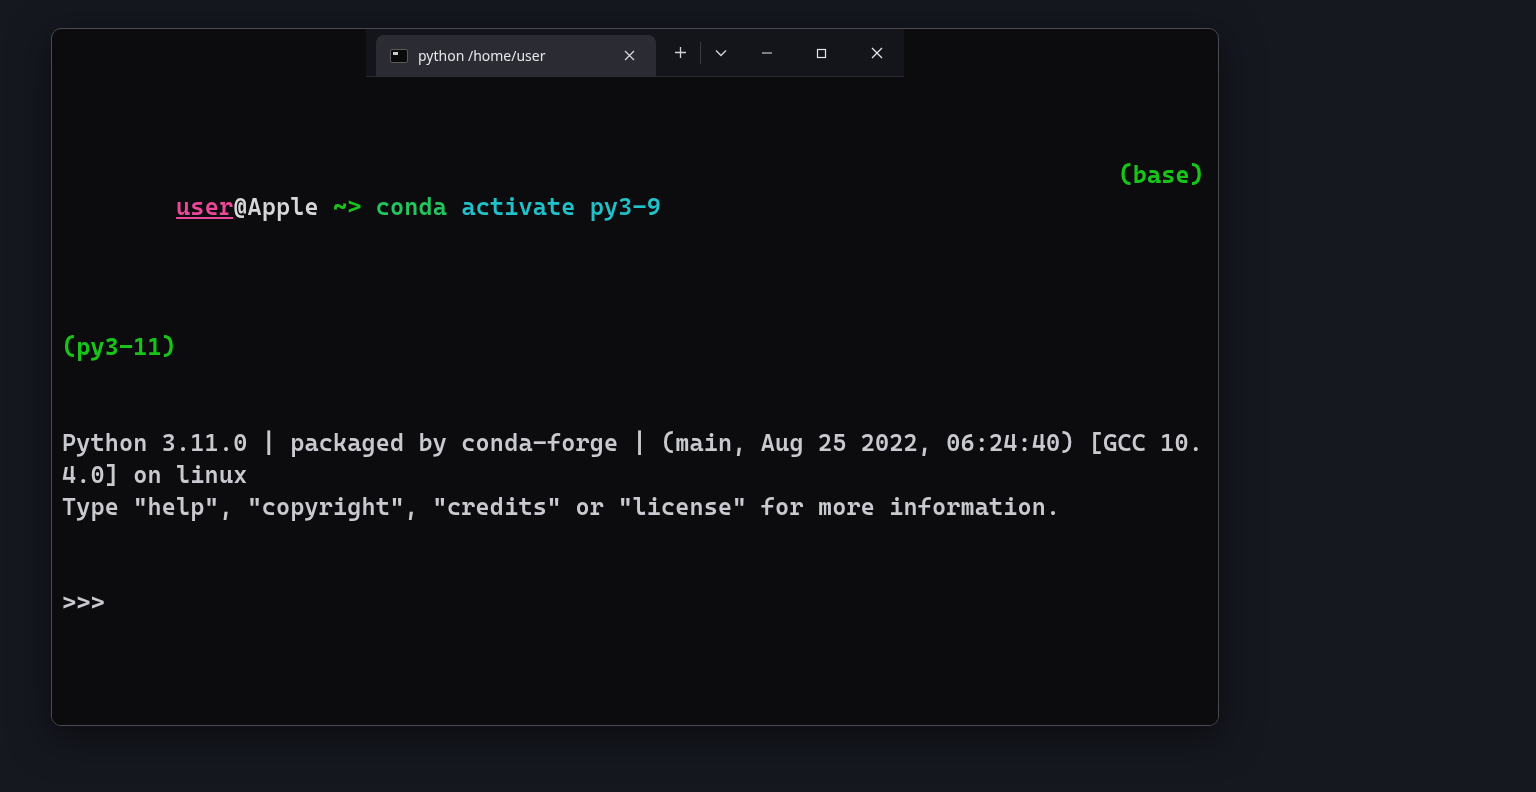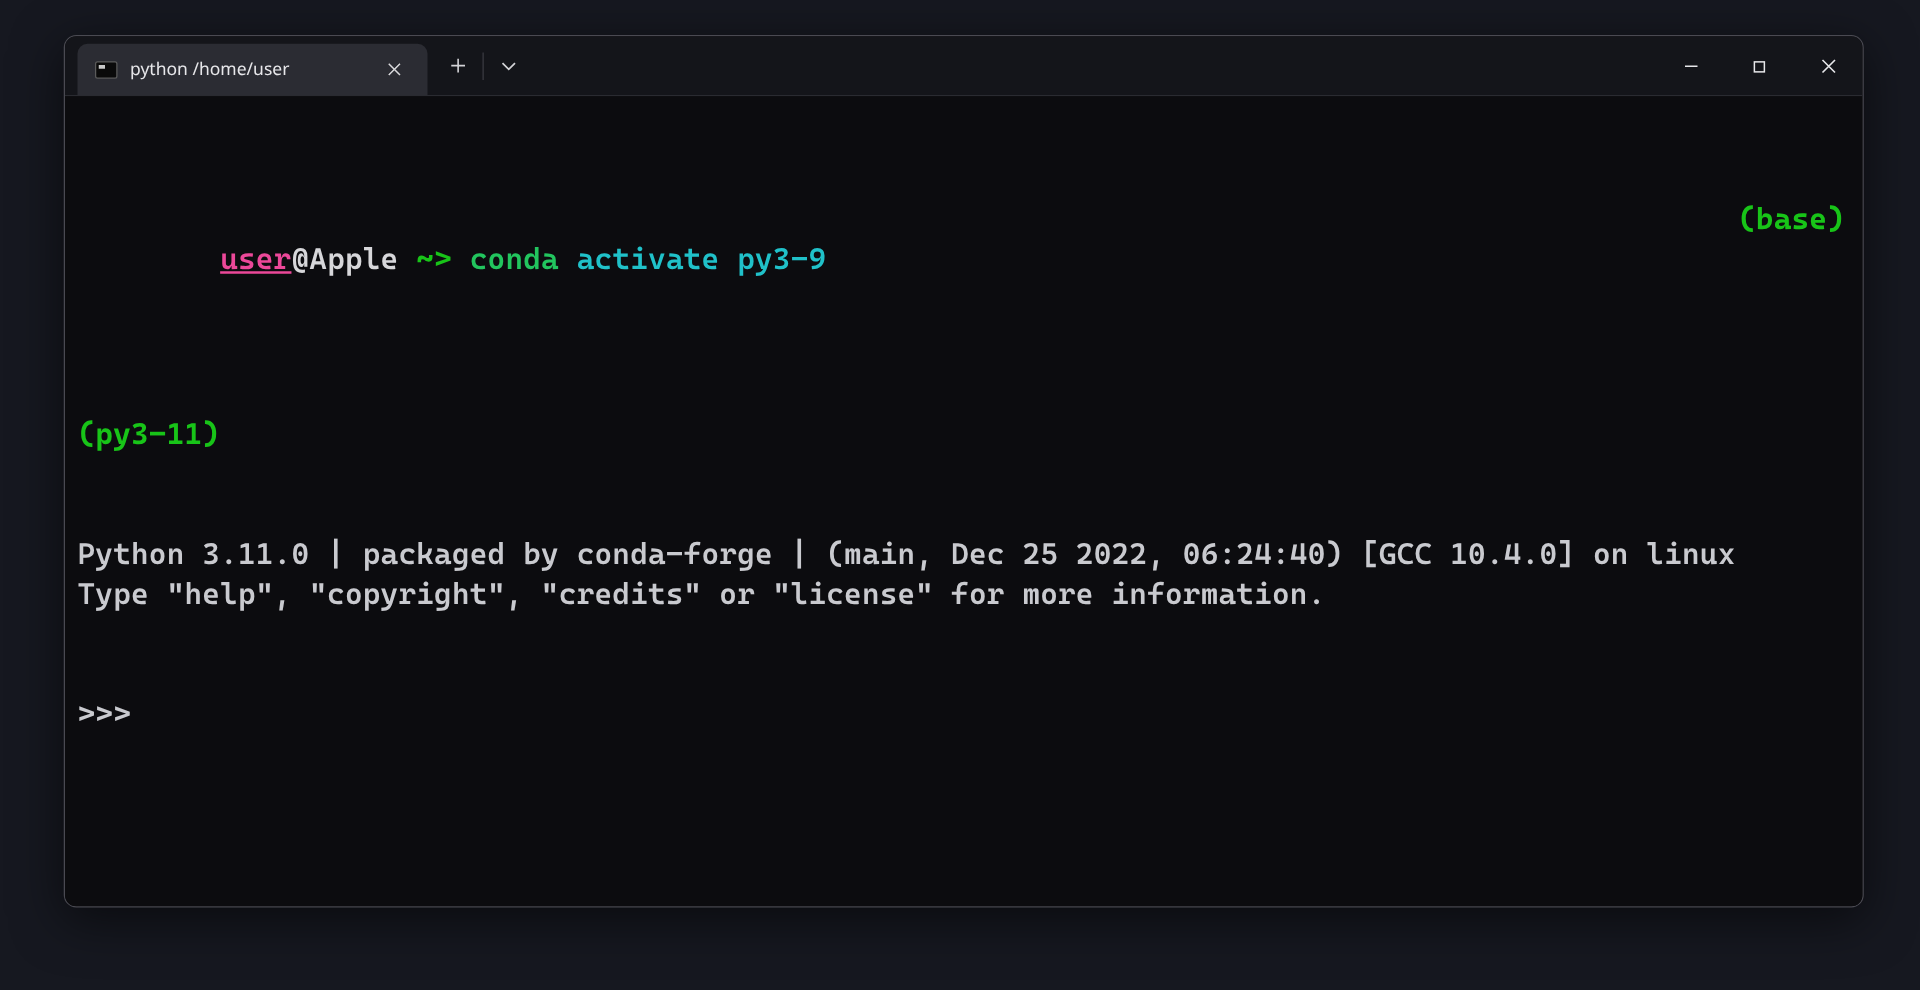--- a/index.html
+++ b/index.html
@@ -7,29 +7,30 @@
     width: 1536px;
     height: 792px;
     background: #161820;
     font-family: "Cascadia Mono", "Consolas", "Menlo", monospace;
     overflow: hidden;
   }
   .window {
     position: absolute;
     left: 51px;
     top: 28px;
-    width: 1440px;
+    width: 1168px;
     height: 698px;
     background: #0c0c0f;
     border: 1px solid #4a4a52;
     border-radius: 10px;
     overflow: hidden;
     box-shadow: 0 10px 40px rgba(0,0,0,.55);
     display: flex;
     flex-direction: column;
+    align-items: center;
   }
   .titlebar {
     height: 48px;
     background: #14151a;
     display: flex;
     align-items: stretch;
     border-bottom: 1px solid #2a2b31;
     user-select: none;
   }
   .tab {
@@ -178,18 +179,18 @@
   <div class="terminal">
     <div class="row">
       <span class="left">
         <span class="c-user">user</span><span class="c-host">@</span><span class="c-host">Apple</span><span class="c-path"> ~</span><span class="c-sep">&gt; </span><span class="c-cmd">conda</span><span class="c-out"> </span><span class="c-sub">activate</span><span class="c-out"> </span><span class="c-arg">py3-9</span>
       </span>
       <span class="right c-env">(base)</span>
     </div>
     <div class="row">
       <span class="right c-env">(py3-11)</span>
     </div>
-    <div class="c-out">Python 3.11.0 | packaged by conda-forge | (main, Dec 25 2022, 06:24:40) [GCC 10.4.0] on linux
+    <div class="c-out">Python 3.11.0 | packaged by conda-forge | (main, Aug 25 2022, 06:24:40) [GCC 10.4.0] on linux
 Type "help", "copyright", "credits" or "license" for more information.</div>
     <div class="c-prompt">&gt;&gt;&gt; </div>
   </div>
 
 </div>
 
 </body></html>

